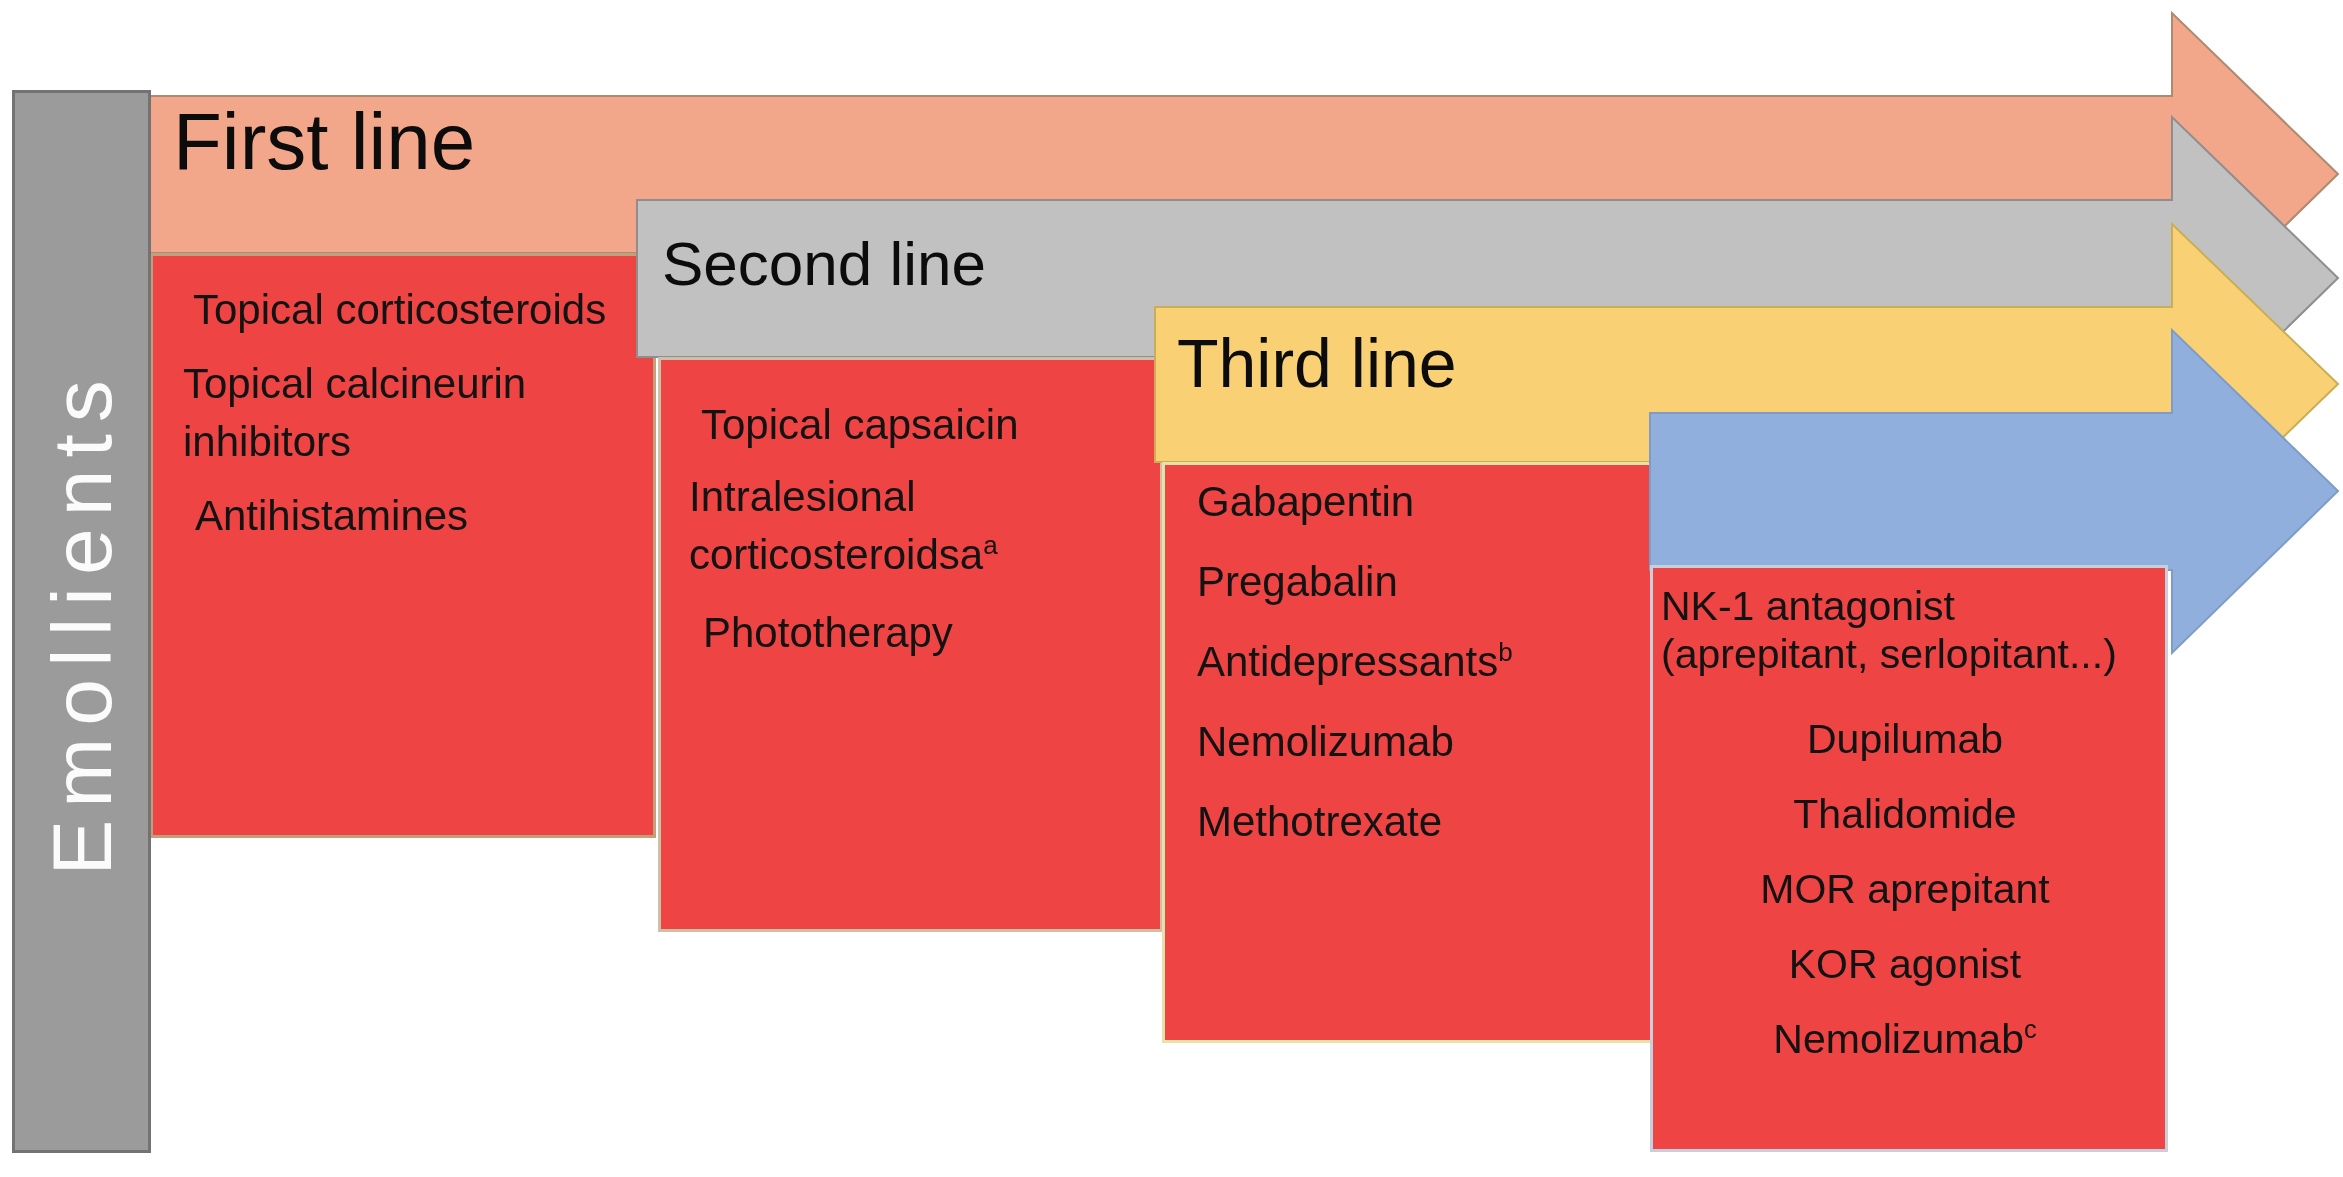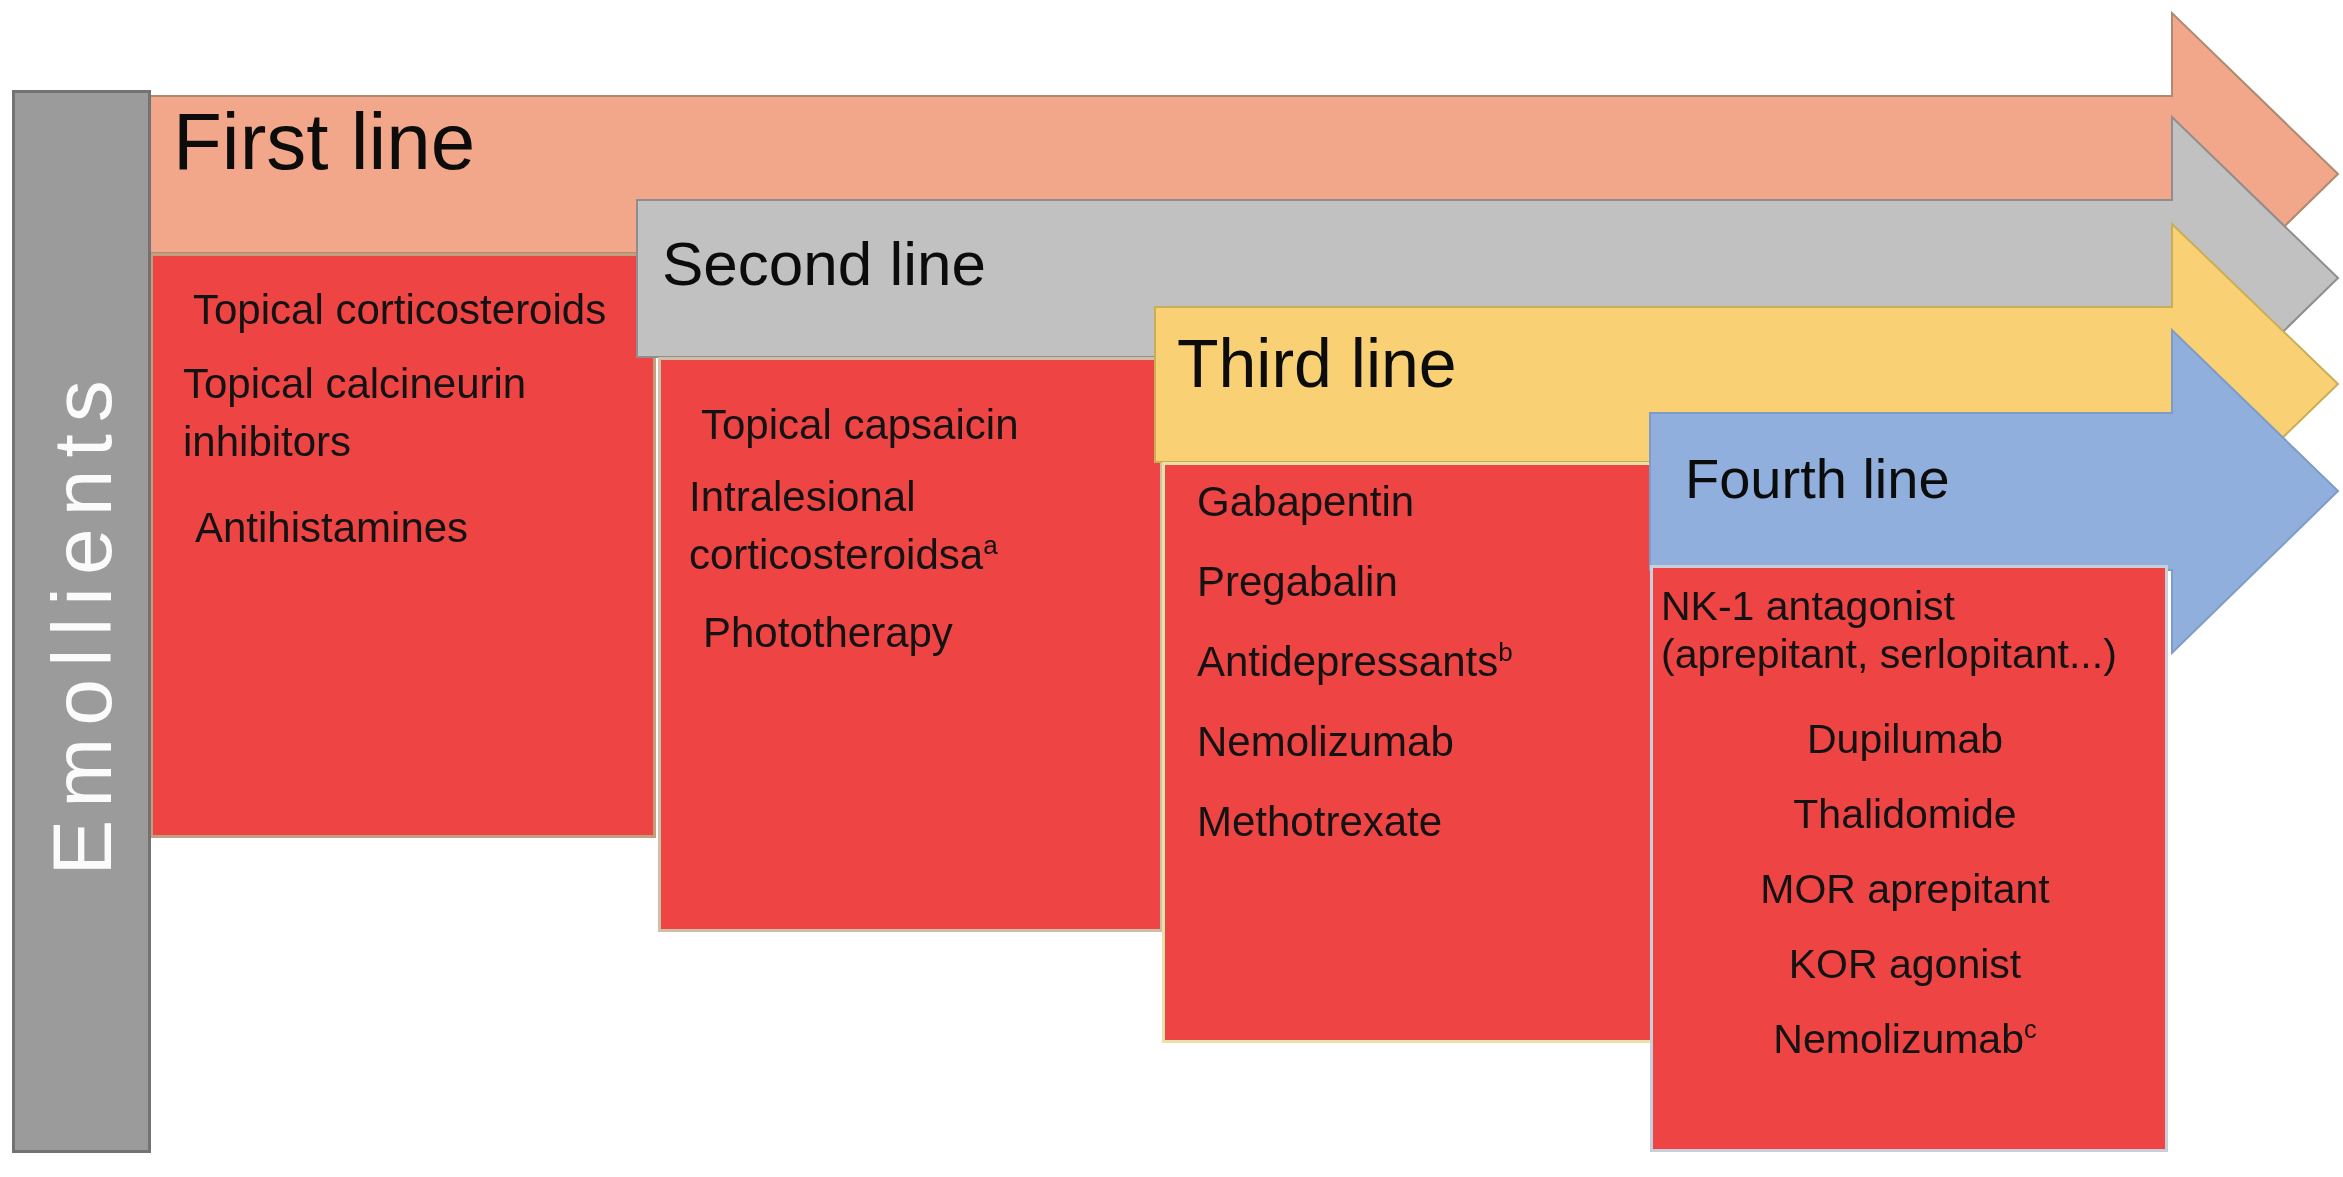--- a/index.html
+++ b/index.html
@@ -24,21 +24,21 @@
   #box-second{left:658px;top:357px;width:505px;height:575px;border:3px solid #CDBFA8;z-index:4;
              padding:36px 22px 0 28px;font-size:42px;}
   #box-third{left:1162px;top:462px;width:496px;height:581px;border:3px solid #E9E2A8;z-index:6;
              padding:8px 20px 0 32px;font-size:42px;}
   #box-fourth{left:1650px;top:565px;width:518px;height:587px;border:3px solid #C6D0DC;z-index:8;
              padding:14px 16px 0 8px;font-size:41px;}
 
   .item{line-height:58px;}
   .item sup{font-size:0.62em;line-height:0;}
   #box-first .item-1{padding-left:10px;margin-bottom:16px;}
-  #box-first .item-2{margin-bottom:28px;}
+  #box-first .item-2{margin-bottom:16px;}
   #box-first .item-3{padding-left:12px;}
   #box-second .item-1{padding-left:12px;margin-bottom:14px;}
   #box-second .item-2{margin-bottom:20px;}
   #box-second .item-3{padding-left:14px;}
   #box-third .item{margin-bottom:22px;}
   #box-fourth .item-nk{line-height:48px;margin-bottom:39px;}
   #box-fourth .item-center{line-height:44px;margin-bottom:31px;text-align:center;}
 
   #emollients-bar{position:absolute;left:12px;top:90px;width:139px;height:1063px;z-index:9;
                   background:#9C9B9B;border:3px solid #747272;box-sizing:border-box;}
@@ -92,19 +92,18 @@
     <div class="item item-center"><span>Dupilumab</span></div>
     <div class="item item-center"><span>Thalidomide</span></div>
     <div class="item item-center"><span>MOR aprepitant</span></div>
     <div class="item item-center"><span>KOR agonist</span></div>
     <div class="item item-center"><span>Nemolizumab</span><sup>c</sup></div>
   </div>
 
   <div id="title-first" class="line-title">First line</div>
   <div id="title-second" class="line-title">Second line</div>
   <div id="title-third" class="line-title">Third line</div>
-  <div id="title-fourth" class="line-title">Fourth line</div>
 
   <div id="emollients-bar">
     <div id="emollients-label">Emollients</div>
   </div>
 
 </div>
 
 </body></html>

